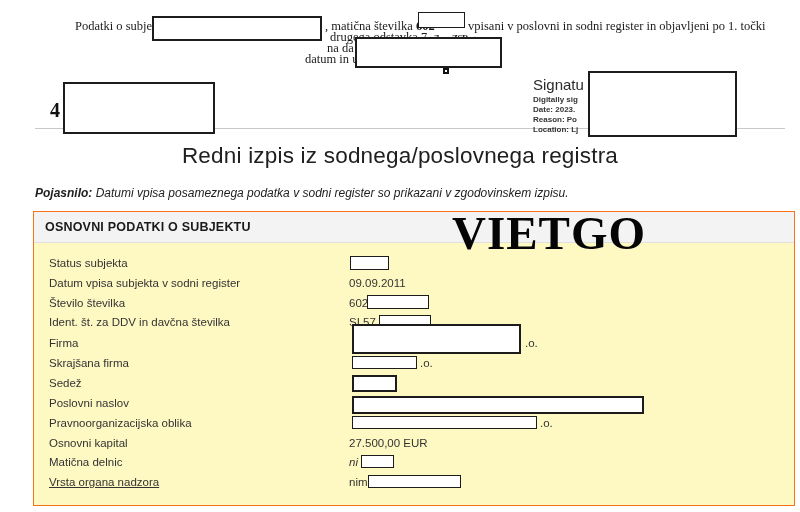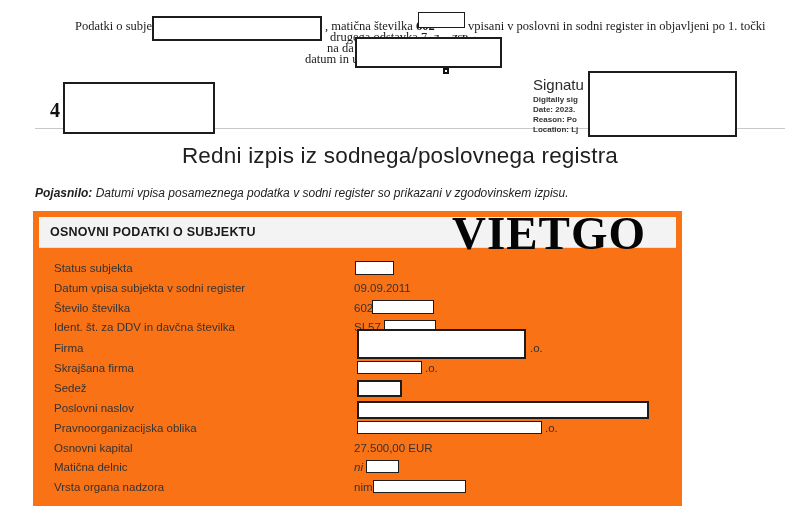--- a/index.html
+++ b/index.html
@@ -24,22 +24,22 @@
   .sig-lines{position:absolute;font-size:8px;line-height:10px;color:#333;white-space:nowrap;font-weight:bold;}
 
   
   .doc-title{position:absolute;left:0;top:143px;width:100%;text-align:center;
              font-size:22.5px;color:#202020;letter-spacing:0.2px;}
 
   .note{position:absolute;left:35px;top:186px;font-size:12px;font-style:italic;color:#222;white-space:nowrap;}
   .note .lbl{font-weight:bold;}
 
   
-  .section{position:absolute;left:33px;top:211px;width:649px;height:295px;
-           border:6px solid #f97316;box-sizing:border-box;background:#f97316;}
+  .section{position:absolute;left:33px;top:211px;width:762px;height:295px;
+           border:1px solid #f97316;box-sizing:border-box;background:#fef9c3;}
   .section-header{height:31px;background:#f3f3f3;border-bottom:1px solid #e0e0e0;box-sizing:border-box;
                   font-weight:bold;font-size:12.5px;color:#1a1a1a;padding:8px 0 0 11px;letter-spacing:0.2px;}
   .row-label{position:absolute;font-size:11.5px;color:#333;white-space:nowrap;}
   .row-value{position:absolute;font-size:11.5px;color:#333;white-space:nowrap;}
   .italic{font-style:italic;}
 
   .watermark{position:absolute;left:452px;top:206px;font-family:"Liberation Serif",serif;
              font-weight:bold;font-size:47px;color:#050505;letter-spacing:1px;white-space:nowrap;}
 
   .tinysq{position:absolute;width:6px;height:6px;border:2px solid #111;background:#fff;box-sizing:border-box;}
@@ -86,21 +86,21 @@
     <div class="row-label" style="left:15px;top:65px;">Datum vpisa subjekta v sodni register</div>
     <div class="row-label" style="left:15px;top:85px;">Število številka</div>
     <div class="row-label" style="left:15px;top:104px;">Ident. št. za DDV in davčna številka</div>
     <div class="row-label" style="left:15px;top:125px;">Firma</div>
     <div class="row-label" style="left:15px;top:145px;">Skrajšana firma</div>
     <div class="row-label" style="left:15px;top:165px;">Sedež</div>
     <div class="row-label" style="left:15px;top:185px;">Poslovni naslov</div>
     <div class="row-label" style="left:15px;top:205px;">Pravnoorganizacijska oblika</div>
     <div class="row-label" style="left:15px;top:225px;">Osnovni kapital</div>
     <div class="row-label" style="left:15px;top:244px;">Matična delnic</div>
-    <div class="row-label" style="left:15px;top:264px;">Vrsta organa nadzora</div>
+    <div class="row-label" style="left:15px;top:264px;text-decoration:underline;">Vrsta organa nadzora</div>
 
     <div class="redact thin" style="left:316px;top:44px;width:39px;height:14px;"></div>
 
     <div class="row-value" style="left:315px;top:65px;">09.09.2011</div>
 
     <div class="row-value" style="left:315px;top:85px;">602</div>
     <div class="redact thin" style="left:333px;top:83px;width:62px;height:14px;"></div>
 
     <div class="row-value" style="left:315px;top:104px;">SI 57</div>
     <div class="redact thin" style="left:345px;top:103px;width:52px;height:14px;"></div>

